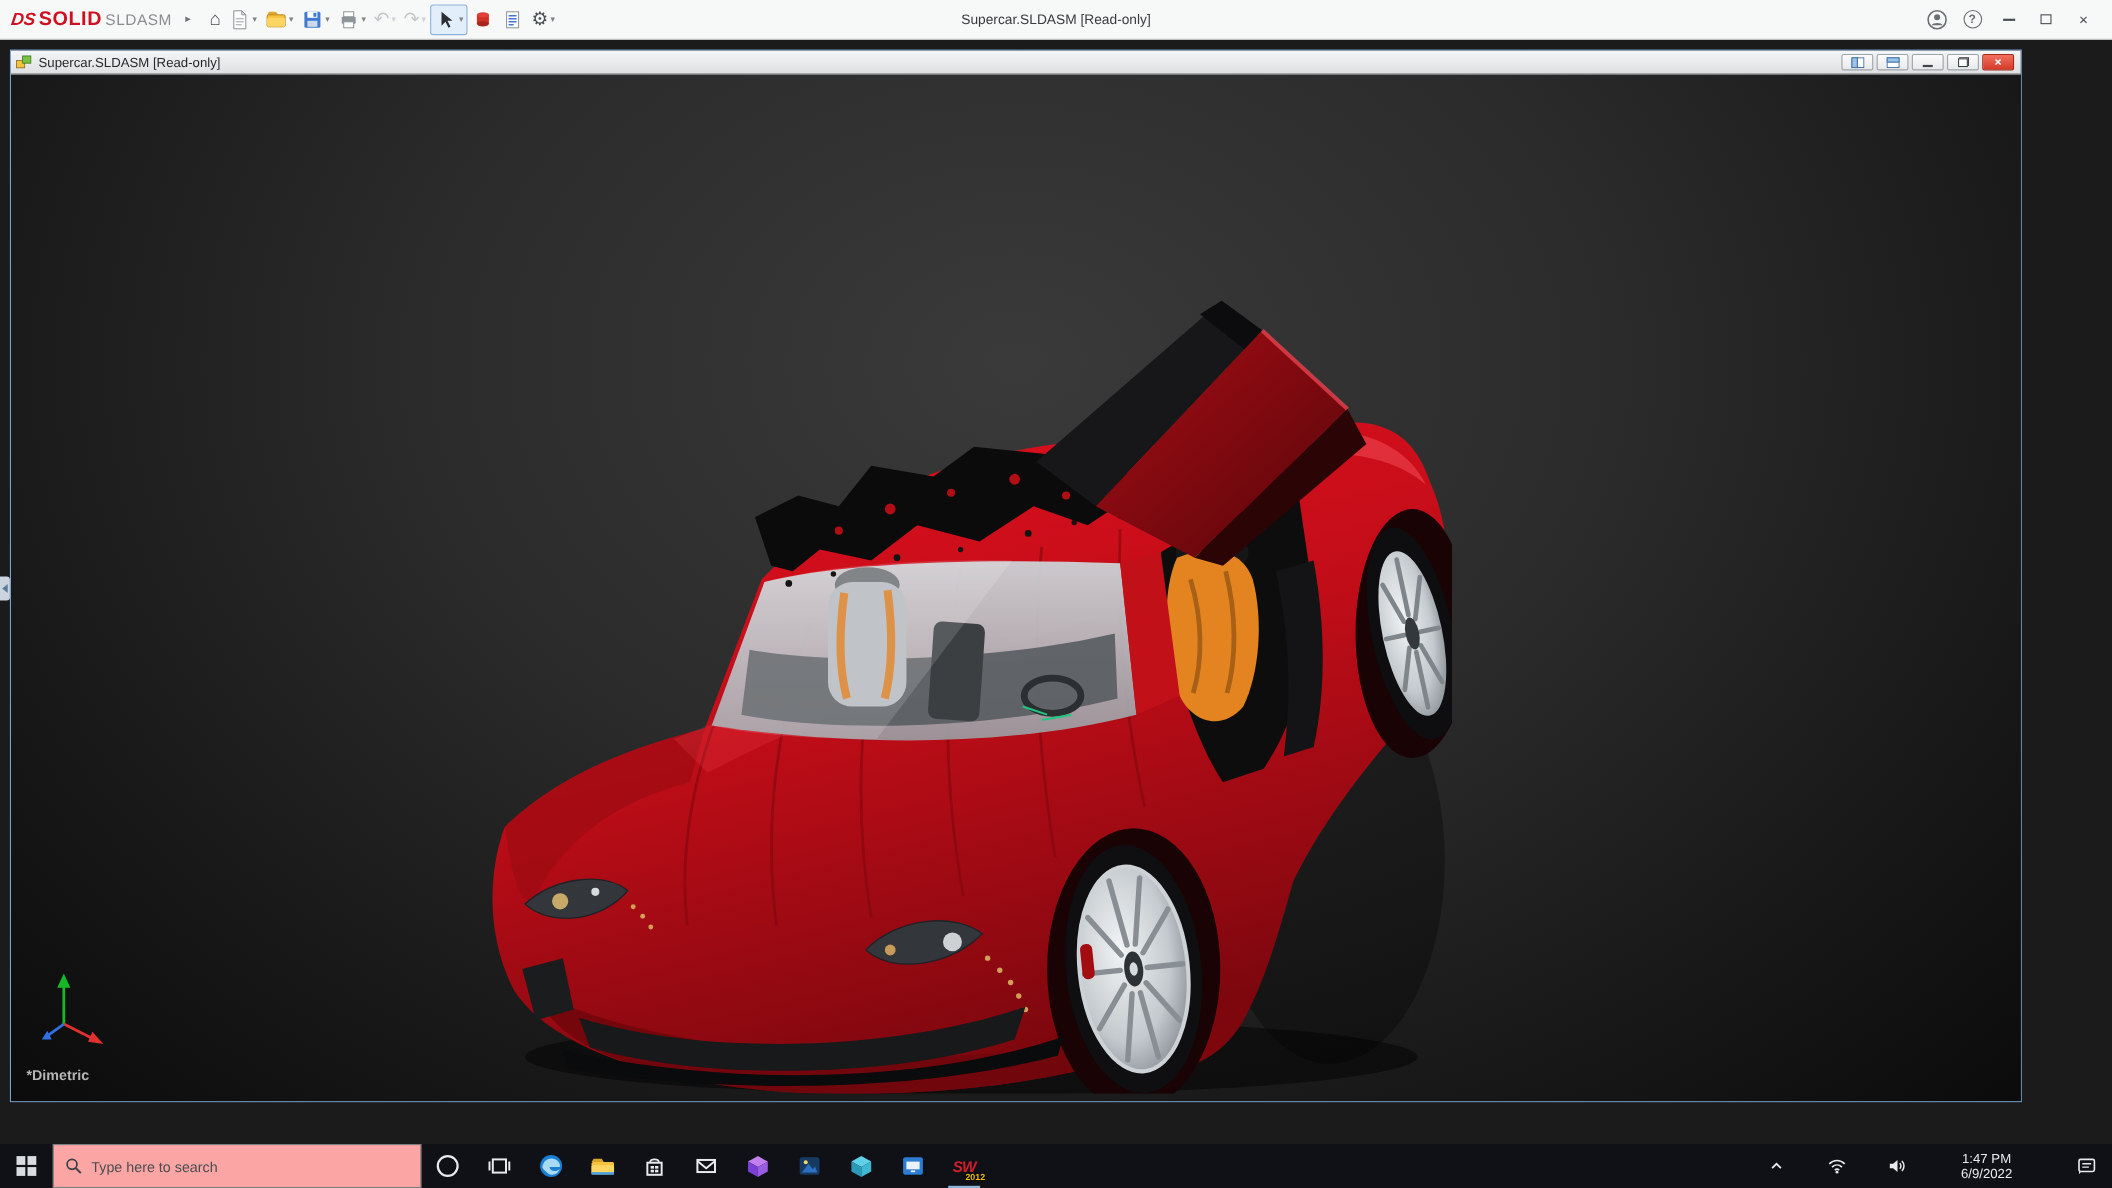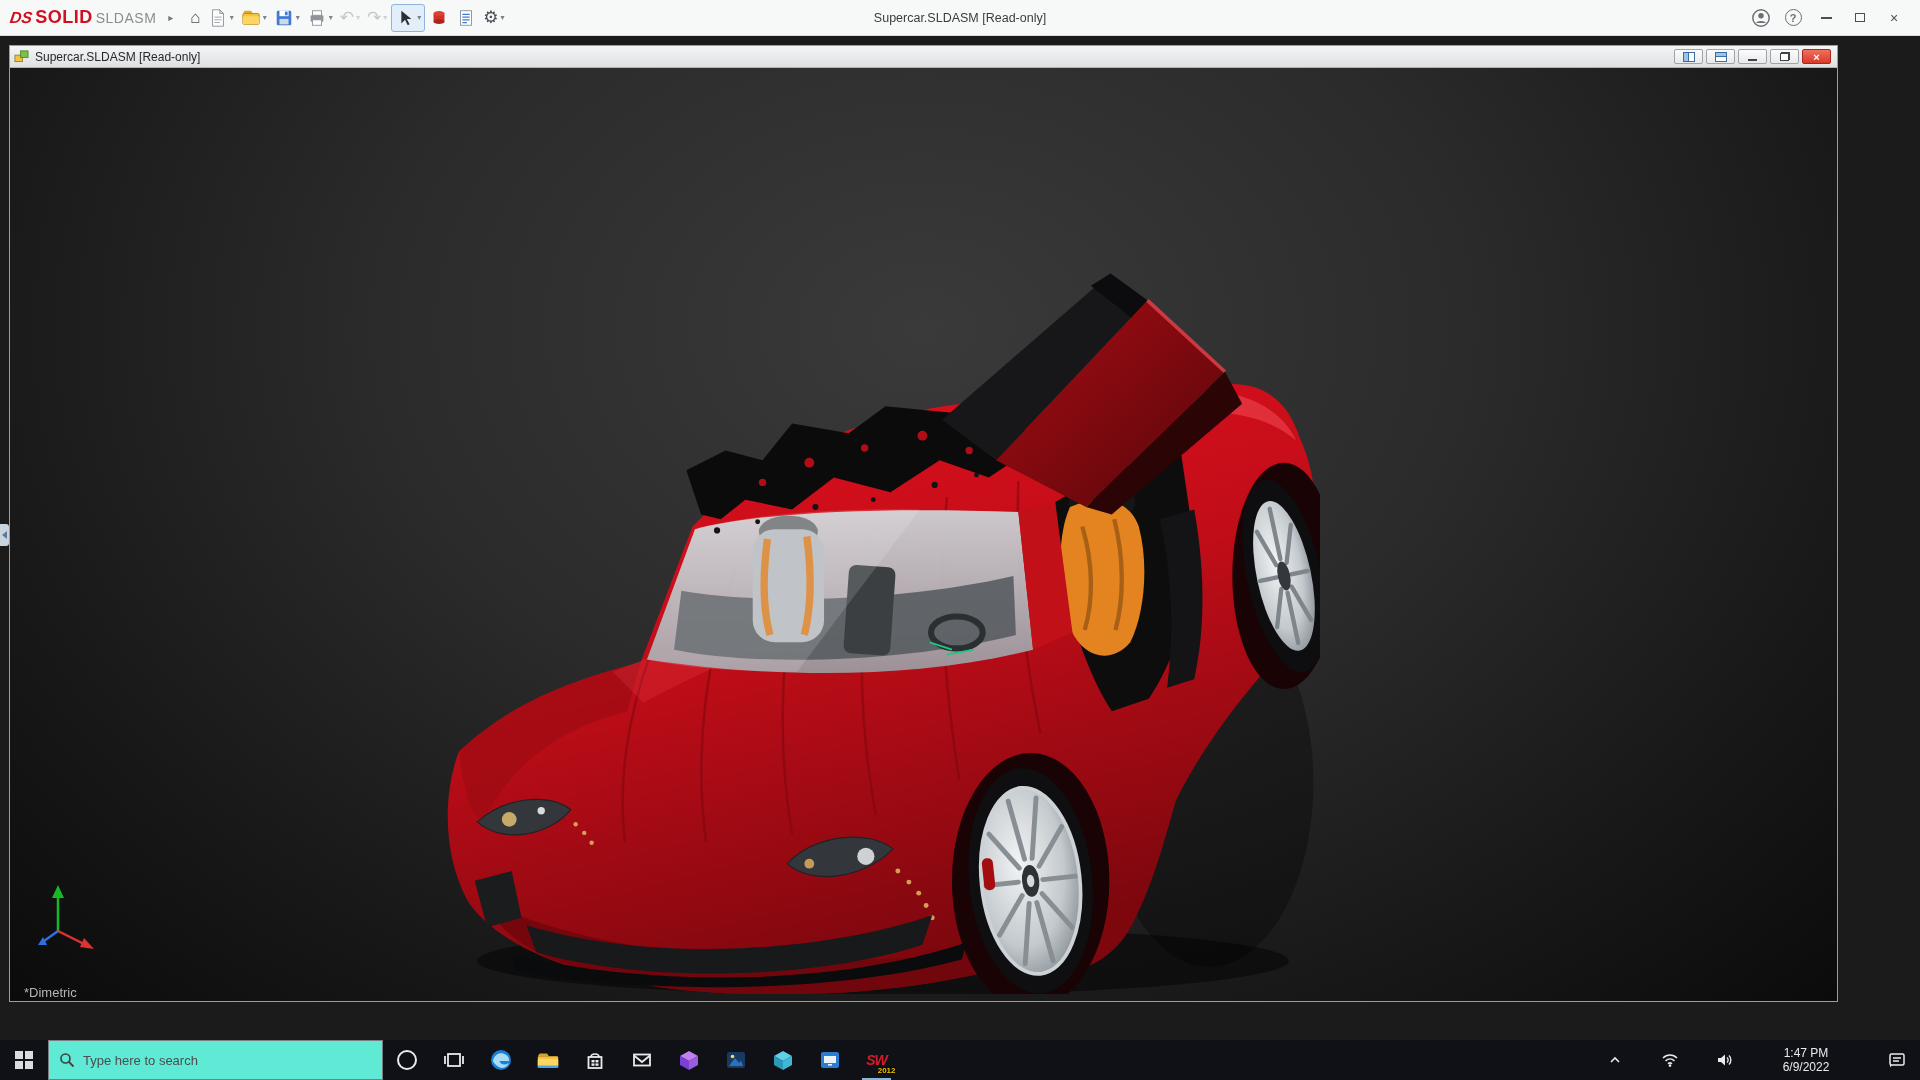--- a/index.html
+++ b/index.html
@@ -45,31 +45,31 @@
   .mrestore { position:relative; width:10px; height:9px; }
   .mrestore:before { content:""; position:absolute; right:0; top:0; width:7px; height:6px; border:1.2px solid #3f444a; }
   .mrestore:after { content:""; position:absolute; left:0; bottom:0; width:7px; height:6px; border:1.2px solid #3f444a; background:#fff; }
   .mbtn.close { background:linear-gradient(#f2705f,#d63a28); border-color:#a8281a; color:#fff; font-weight:bold; font-size:11px; }
 
   
   .viewport { position:absolute; top:22px; left:0; right:0; bottom:0; overflow:hidden; cursor:crosshair;
               background:radial-gradient(ellipse at 50% 28%, #3a3a3a 0%, #2b2b2b 42%, #181818 75%, #0b0b0b 100%); }
   .car-svg { position:absolute; left:430px; top:198px; width:880px; height:728px; }
   .triad { position:absolute; left:24px; bottom:40px; width:66px; height:82px; }
-  .orient { position:absolute; left:14px; bottom:1px; font-size:13px; font-weight:normal; color:#b5b5b5; }
+  .orient { position:absolute; left:14px; bottom:16px; font-size:13px; font-weight:bold; color:#b5b5b5; }
   .fm-tab { position:absolute; left:0; top:488px; width:9px; height:22px; background:#c9d4df; border-radius:0 3px 3px 0;
             display:flex; align-items:center; justify-content:center; cursor:pointer; }
   .fm-arrow { width:0; height:0; border-top:4px solid transparent; border-bottom:4px solid transparent; border-right:5px solid #5a7a9a; }
 
   
   .taskbar { position:absolute; left:0; right:0; bottom:0; height:40px; background:#101116; display:flex; align-items:stretch; z-index:9; }
   .tstart { width:48px; display:flex; align-items:center; justify-content:center; cursor:pointer; }
   .winlogo { display:grid; grid-template-columns:8px 8px; grid-template-rows:8px 8px; gap:2px; }
   .winlogo span { background:#dadde0; display:block; }
-  .tsearch { width:335px; background:#5eead4; border:1px solid #7a7d80; display:flex; align-items:center; gap:8px; padding:0 10px; }
+  .tsearch { width:335px; background:#fca5a5; border:1px solid #7a7d80; display:flex; align-items:center; gap:8px; padding:0 10px; }
   .tsearch input { flex:1; border:0; outline:0; font-size:13px; color:#202124; background:transparent;
                    font-family:"Liberation Sans","DejaVu Sans",sans-serif; }
   .tsearch input::placeholder { color:#4a4d50; opacity:1; }
   .tico { width:47px; display:flex; align-items:center; justify-content:center; cursor:pointer; position:relative; }
   .tico.active:after { content:""; position:absolute; left:9px; right:9px; bottom:0; height:2px; background:#8ab4d8; }
   .sw-wrap { position:relative; width:30px; height:28px; display:flex; align-items:center; justify-content:center; }
   .sw-letters { font-size:14px; font-weight:bold; font-style:italic; color:#d21e2b; letter-spacing:-1px; }
   .sw-badge { position:absolute; right:-4px; bottom:-1px; font-size:8px; font-weight:bold; color:#f2c200;
               text-shadow:0 0 2px #000, 0 0 2px #000; }
   .tray { margin-left:auto; display:flex; align-items:center;gap:28px; }

